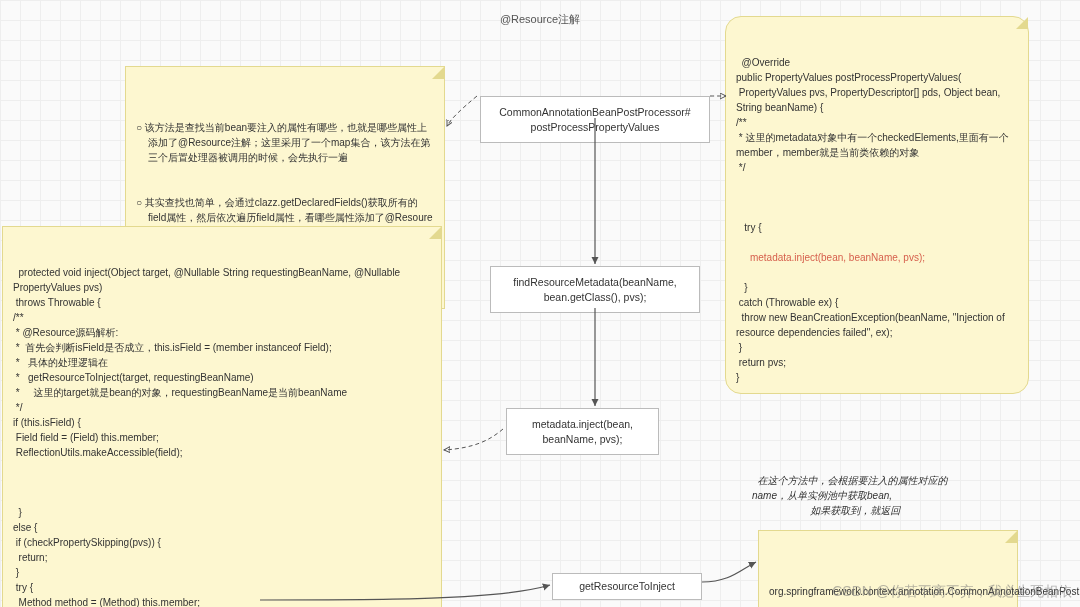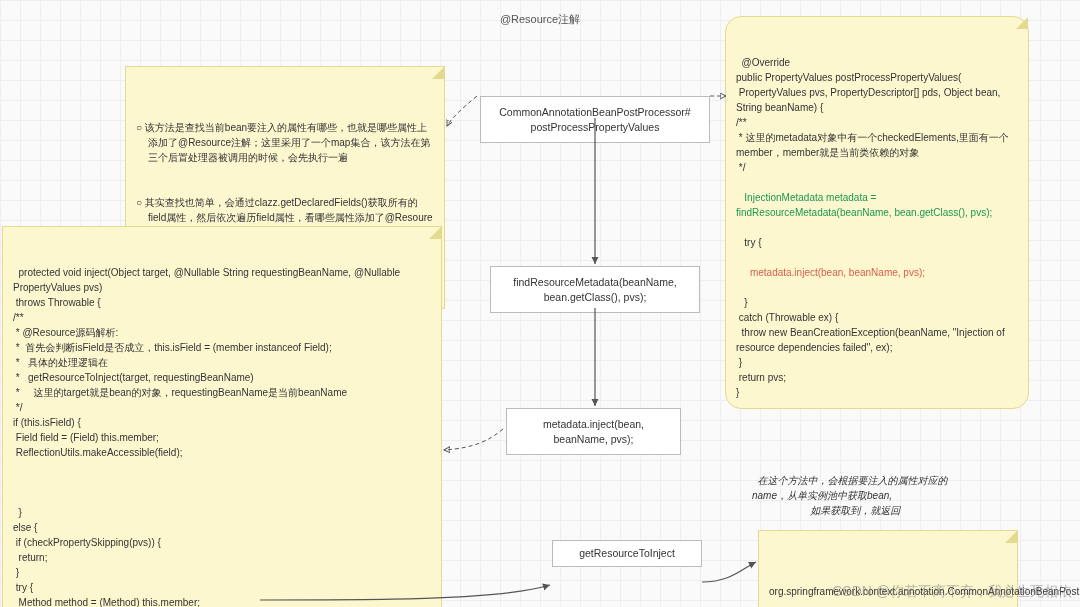--- a/index.html
+++ b/index.html
@@ -78,45 +78,45 @@
 <div class="node" style="left:480px; top:76px; width:230px;margin-top:20px;">
   <span style="white-space:pre-line;">CommonAnnotationBeanPostProcessor#
 postProcessPropertyValues</span>
 </div>
 
 <div class="node" style="left:490px; top:266px; width:210px;">
   <span style="white-space:pre-line;">findResourceMetadata(beanName,
 bean.getClass(), pvs);</span>
 </div>
 
-<div class="node" style="left:506px; top:408px; width:175px;">
+<div class="node" style="left:506px; top:408px; width:153px;">
   <span style="white-space:pre-line;">metadata.inject(bean,
 beanName, pvs);</span>
 </div>
 
-<div class="node" style="left:552px; top:540px; width:150px; padding:5px 12px;">
+<div class="node" style="left:552px; top:573px; width:150px; padding:5px 12px;">
   <span>getResourceToInject</span>
 </div>
 
 <div class="note" style="left:125px; top:66px; width:320px;">
   <div class="note-corner"></div>
   <div class="bullet">○ <span>该方法是查找当前bean要注入的属性有哪些，也就是哪些属性上添加了@Resource注解；这里采用了一个map集合，该方法在第三个后置处理器被调用的时候，会先执行一遍</span></div>
   <div class="bullet">○ <span>其实查找也简单，会通过clazz.getDeclaredFields()获取所有的field属性，然后依次遍历field属性，看哪些属性添加了@Resoure注解就是要注入的</span></div>
   <div class="bullet" style="padding-left:20px;"><span>method也是类似的操作</span></div>
 </div>
 
 <div class="note" style="left:725px; top:16px; width:304px;border-radius:16px;">
   <div class="note-corner"></div>
   <span>@Override
 public PropertyValues postProcessPropertyValues(
  PropertyValues pvs, PropertyDescriptor[] pds, Object bean, String beanName) {
 /**
  * 这里的metadata对象中有一个checkedElements,里面有一个member，member就是当前类依赖的对象
  */</span><br>
-  <span class="green"> InjectionMetadata metadata = findResourceMetadata(beanName, bean.getClass(), pvs);</span><br>
+  <br>
   <span> try {</span><br>
   <span class="red">   metadata.inject(bean, beanName, pvs);</span><br>
   <span> }
  catch (Throwable ex) {
   throw new BeanCreationException(beanName, "Injection of resource dependencies failed", ex);
  }
  return pvs;
 }</span>
 </div>
 

